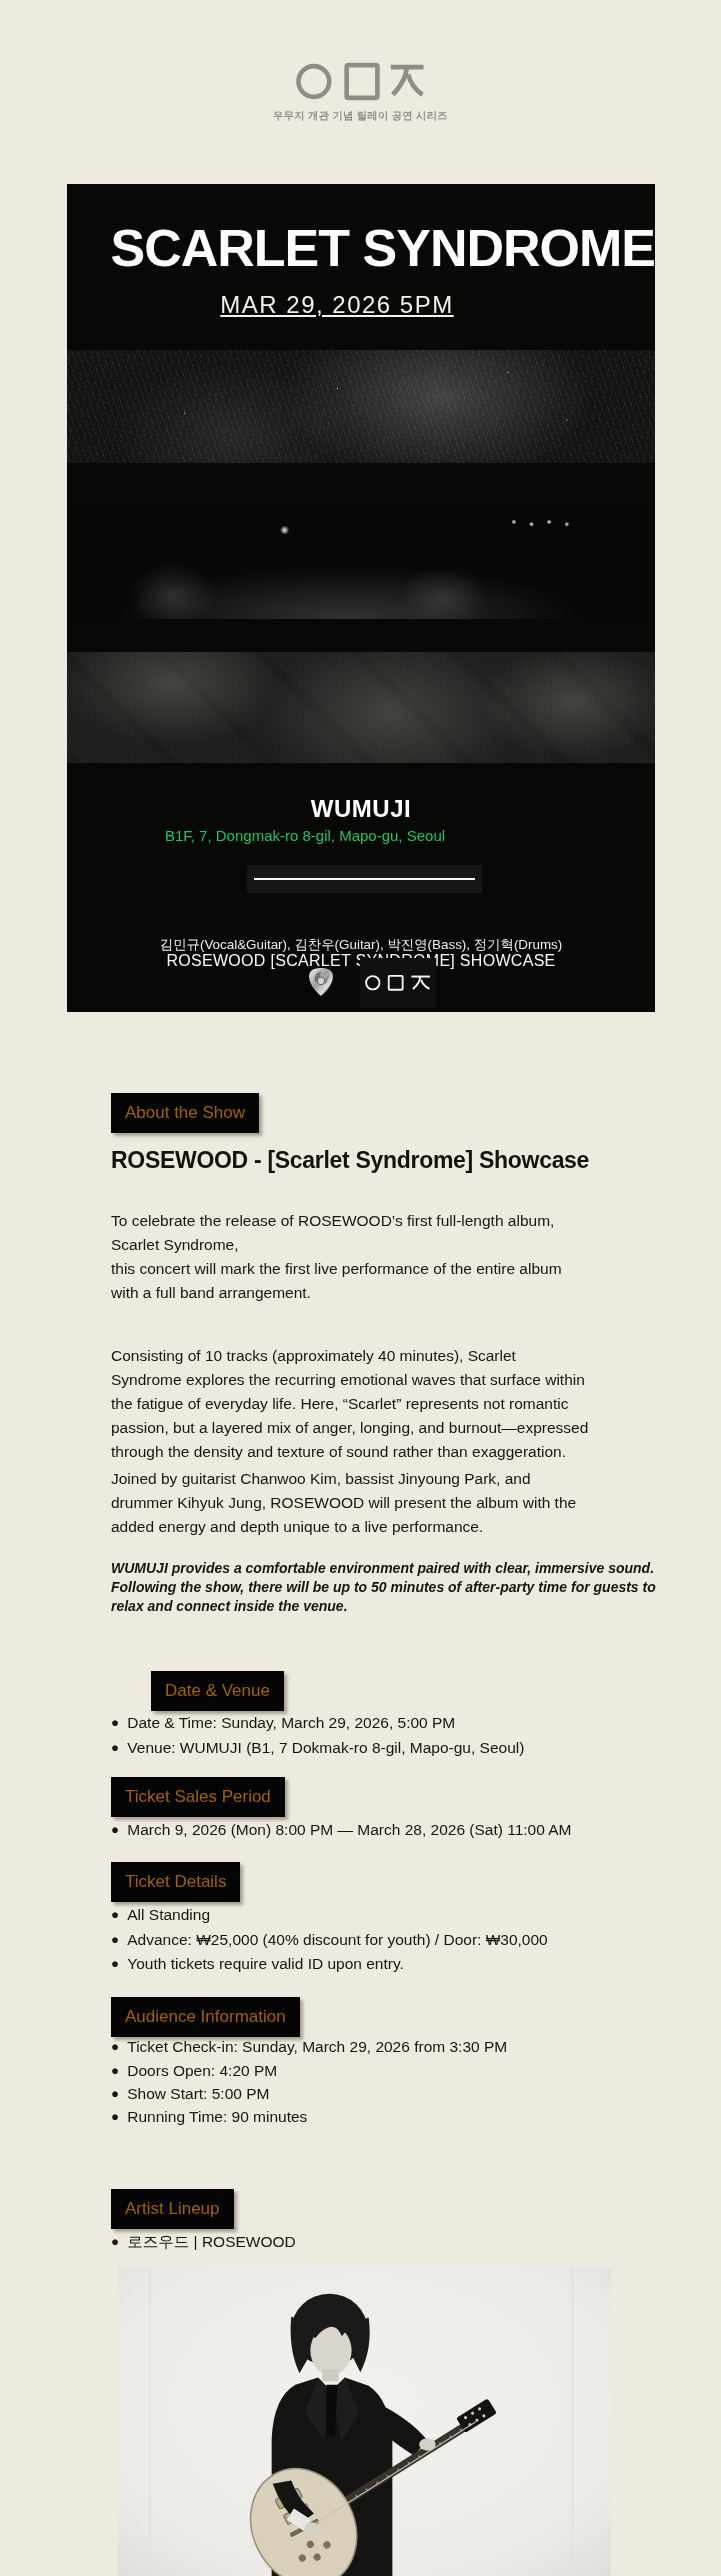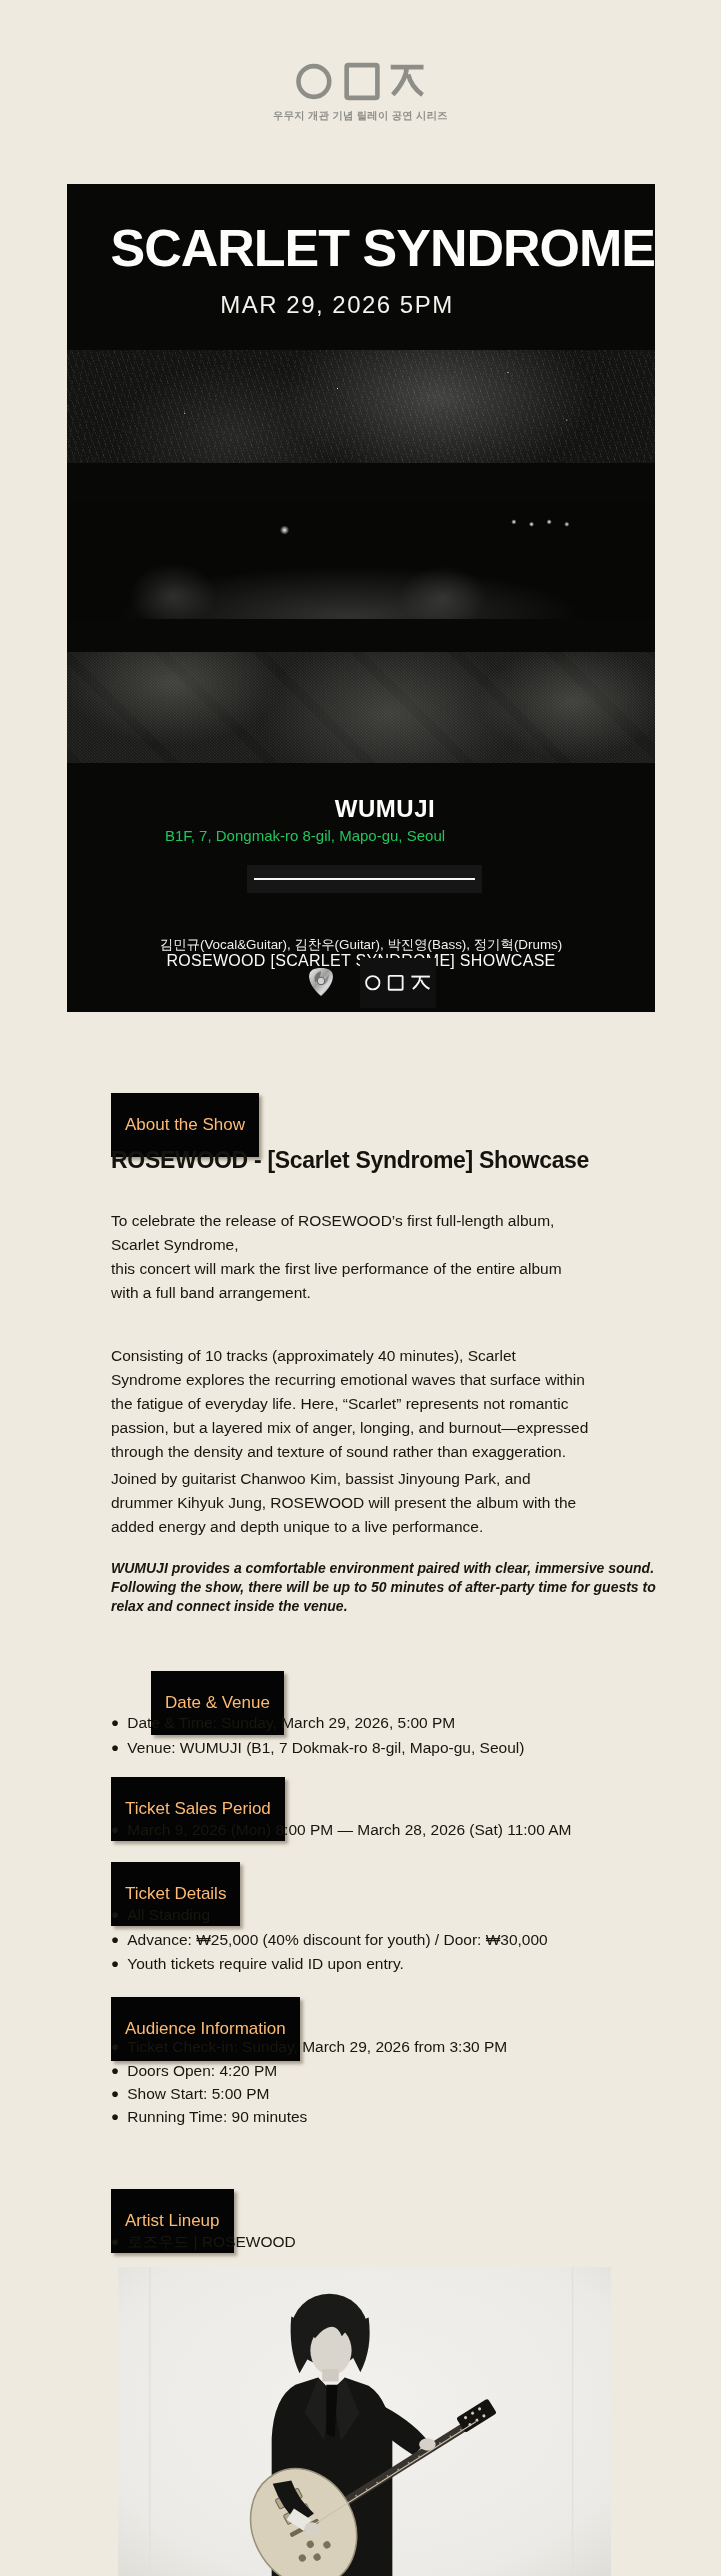--- a/index.html
+++ b/index.html
@@ -15,21 +15,21 @@
   
   .header-logo{left:295px;top:61px;width:132px;height:41px;}
   .tagline{left:0;top:109px;width:721px;font-size:10.3px;font-weight:700;
     color:#8e8e88;letter-spacing:0.3px;text-align:center;}
 
   
   .poster{left:67px;top:184px;width:588px;height:828px;background:#080806;}
   .poster .title{left:0;top:221px;width:588px;font-size:52px;font-weight:700;
     color:#fdfdfb;letter-spacing:-1px;text-align:right;line-height:1;top:38px;}
   .poster .datetime{left:0;top:107px;width:540px;font-size:24px;color:#f2f2ee;
-    letter-spacing:1.5px;text-align:center;}
+    letter-spacing:1.5px;text-align:center;text-decoration:underline;}
   .pphoto{left:0;width:588px;}
   .photo1{top:166px;height:113px;
     background:
       radial-gradient(1px 1px at 75% 20%, #fff, transparent),
       radial-gradient(1px 1px at 85% 62%, #ddd, transparent),
       radial-gradient(1px 1px at 46% 34%, #eee, transparent),
       radial-gradient(1px 1px at 20% 56%, #ccc, transparent),
       radial-gradient(ellipse 222px 124px at 63% 42%, rgba(255,255,255,.20), transparent 70%),
       radial-gradient(ellipse 165px 103px at 28% 75%, rgba(215,215,215,.10), transparent 70%),
       repeating-linear-gradient(70deg, transparent 0 2.6px, rgba(255,255,255,.09) 2.6px 3.1px, transparent 3.1px 5.7px),
@@ -48,35 +48,35 @@
       #070706;}
   .photo3{top:468px;height:111px;
     background:
       radial-gradient(ellipse 155px 88px at 18% 28%, rgba(165,165,160,.28), transparent 70%),
       radial-gradient(ellipse 185px 113px at 55% 55%, rgba(205,205,200,.20), transparent 70%),
       radial-gradient(ellipse 134px 82px at 86% 45%, rgba(185,185,180,.24), transparent 70%),
       repeating-linear-gradient(45deg, transparent 0 1.5px, rgba(255,255,255,.05) 1.5px 2.1px),
       repeating-linear-gradient(-30deg, transparent 0 2.1px, rgba(255,255,255,.04) 2.1px 2.6px),
       #1a1a18;}
   .poster .venue-name{left:0;top:611px;width:588px;font-size:24px;font-weight:700;
-    color:#fdfdfb;letter-spacing:0.5px;text-align:center;padding-left:24px;}
+    color:#fdfdfb;letter-spacing:0.5px;text-align:center;}
   .poster .venue-address{left:0;top:643px;width:476px;font-size:15px;color:#22c55e;
     text-align:center;}
   .poster .divider{left:180px;top:681px;width:235px;height:28px;background:#161616;}
   .poster .divider span{position:absolute;left:7.2px;right:7.2px;top:13.4px;height:1.5px;background:#f5f5f3;}
   .poster .showcase{left:0;top:724px;width:588px;font-size:16px;color:#fbfbf9;
     letter-spacing:0.3px;text-align:center;margin-top:44px;}
   .poster .credits{left:0;top:752px;width:588px;font-size:13.4px;color:#f0f0ee;text-align:center;}
   .pick-logo{left:241px;top:783px;}
   .logo-box{left:293px;top:774px;width:76px;height:50px;background:#101010;
     display:flex;align-items:center;justify-content:center;}
 
   
-  .badge{left:111px;background:#040404;color:#fdba74;font-size:17px;
-    padding:22px 14px;box-shadow:2.6px 3.1px 3.1px rgba(110,100,80,.55);white-space:nowrap;}
+  .badge{left:111px;background:#040404;color:#a16207;font-size:17px;
+    padding:10px 14px;box-shadow:2.6px 3.1px 3.1px rgba(110,100,80,.55);white-space:nowrap;}
   .b-about{top:1093px;} .b-dv{top:1671px;margin-left:40px;} .b-ts{top:1777px;}
   .b-td{top:1862px;} .b-au{top:1997px;} .b-lu{top:2189px;}
 
   .heading{left:111px;top:1147px;width:567px;font-size:23px;font-weight:700;
     letter-spacing:-0.3px;color:#14130e;}
   .para{left:111px;width:541px;font-size:15.5px;line-height:24px;color:#17160f;}
   .p1{top:1189px;} .p2{top:1324px;} .p3{top:1447px;}
   .p4{top:1539px;font-size:14px;line-height:19px;font-weight:700;font-style:italic;width:577px;}
 
   .bullet{left:111px;display:flex;gap:8.2px;font-size:15.5px;line-height:24px;color:#17160f;white-space:nowrap;}

